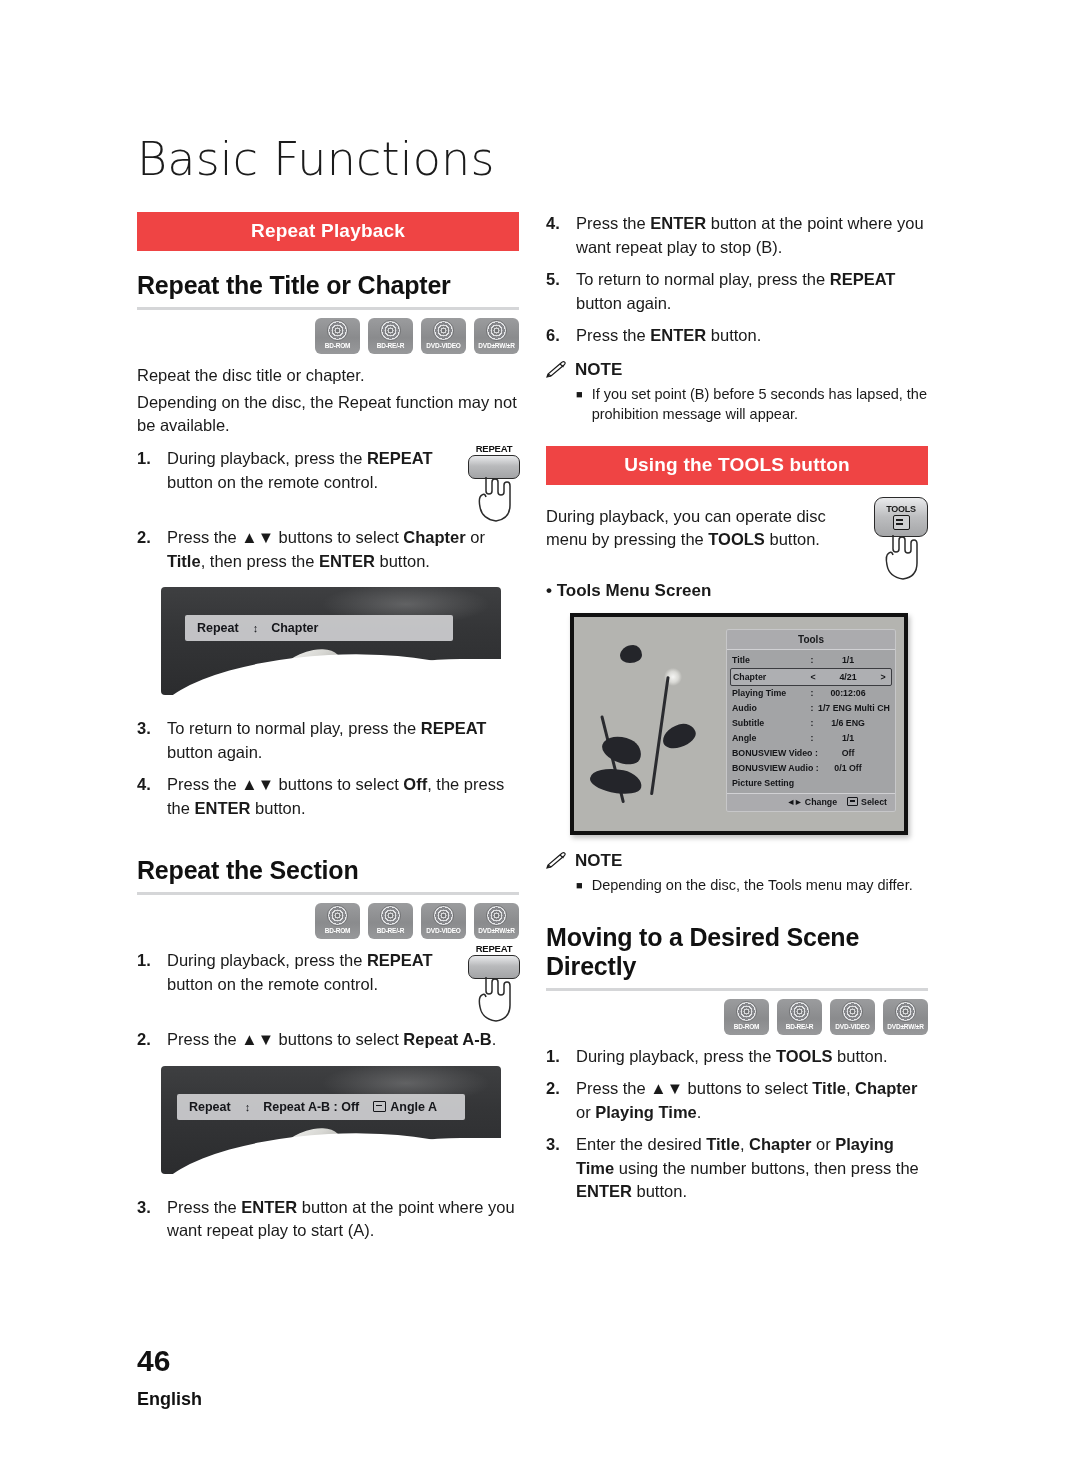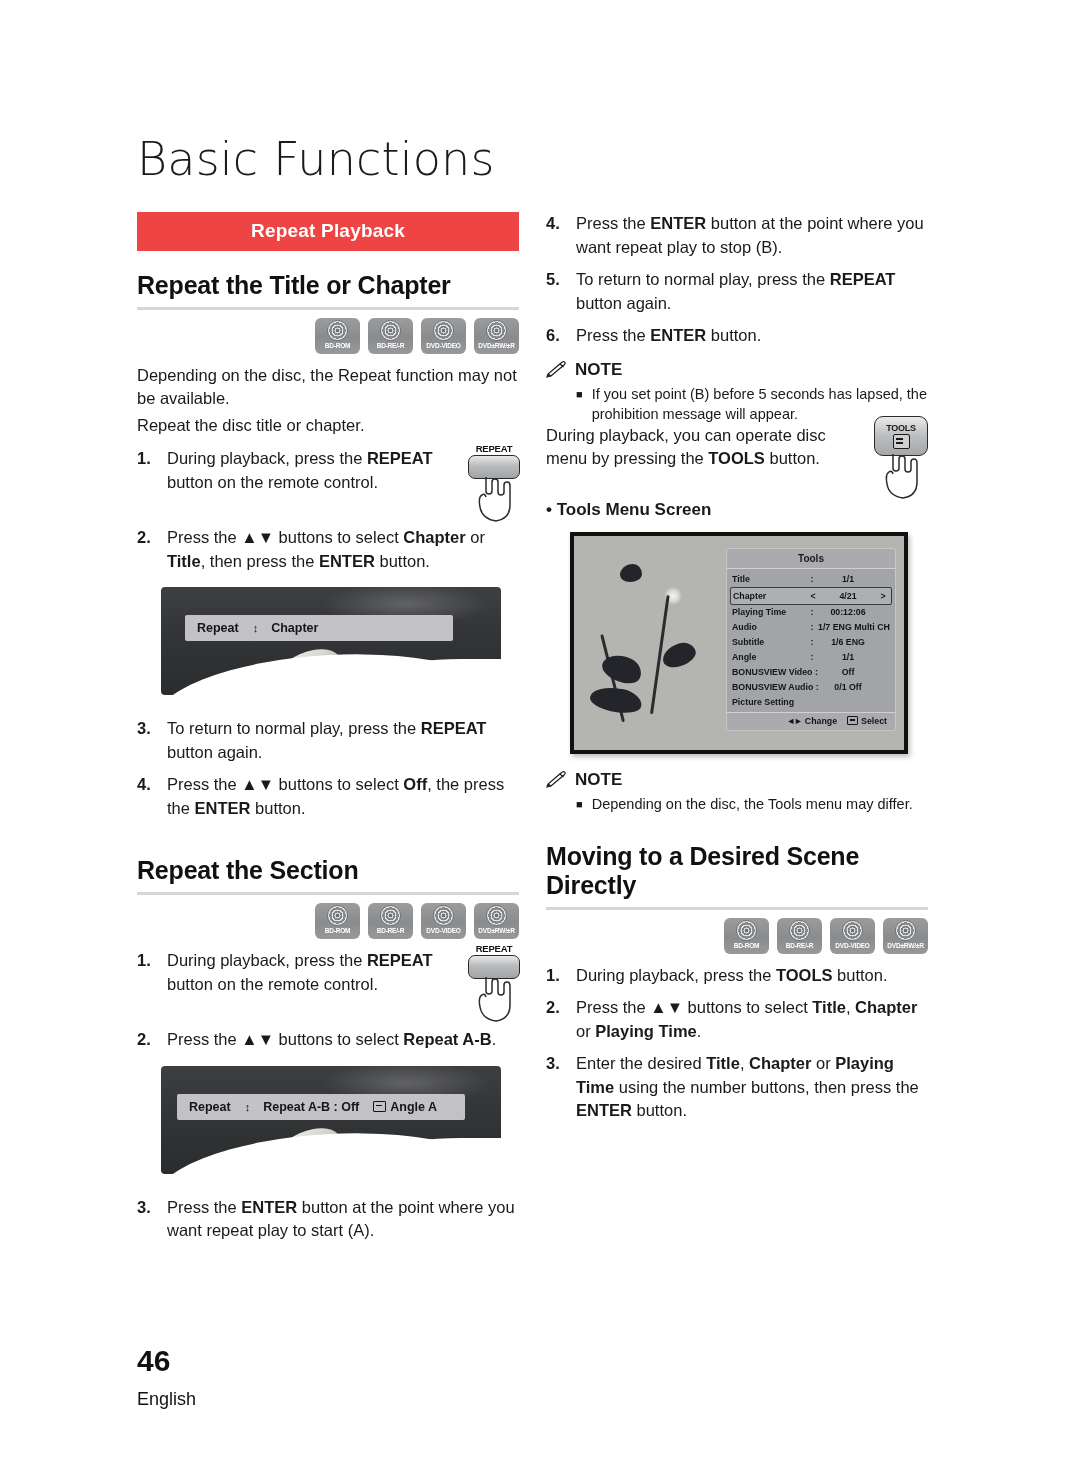--- a/index.html
+++ b/index.html
@@ -228,21 +228,21 @@
   .lr { letter-spacing:-1px; }
   .ent-glyph.sm { width:9px; height:7.5px; }
   .ent-glyph.sm:after { left:1.6px; top:2.4px; width:5px; }
 
   
   .bullet-line { font-size:17px; font-weight:bold; margin:8px 0 0 0; }
 
   
   .footer { position:absolute; left:137px; top:1344px; display:flex; align-items:baseline; gap:11px;flex-direction:column; }
   .footer .pg { font-size:30px; font-weight:bold; color:#111; }
-  .footer .lang { font-size:18px; color:#111; }
+  .footer .lang { font-size:18px; color:#111;font-weight:bold; }
 </style>
 </head>
 <body>
 
 <div class="page">
 
   <div class="page-title">Basic Functions</div>
 
   <div class="col-left">
 
@@ -263,22 +263,22 @@
       <div class="disc">
         <div class="ring"></div>
         <div class="lbl">DVD-VIDEO</div>
       </div>
       <div class="disc">
         <div class="ring"></div>
         <div class="lbl">DVD±RW/±R</div>
       </div>
     </div>
 
+    <div class="para">Repeat the disc title or chapter.</div>
     <div class="para">Depending on the disc, the Repeat function may not be available.</div>
-    <div class="para">Repeat the disc title or chapter.</div>
 
     <div class="step-wrap" style="margin-top:10px;">
       <div class="step">
         <div class="num">1.</div>
         <div class="txt" style="max-width:300px;">During playback, press the <b>REPEAT</b> button on the remote control.</div>
       </div>
 
       <div class="remote-key" style="right:-6px; top:-4px;">
         <div class="rk-label">REPEAT</div>
         <div class="rk-cap"></div>
@@ -405,20 +405,21 @@
           <path d="M3.2 13.6 L1.6 15.6" stroke="#1a1a1a" stroke-width="1"></path>
         </svg>
         <span>NOTE</span>
       </div>
       <div class="note-item">
         <span class="note-bullet">■</span>
         <span>If you set point (B) before 5 seconds has lapsed, the prohibition message will appear.</span>
       </div>
     </div>
 
+    <div class="band" style="margin-top:22px;">Using the TOOLS button</div>
 
     <div class="step-wrap">
       <div class="para" style="max-width:300px;">
         During playback, you can operate disc menu by pressing the <b>TOOLS</b> button.
       </div>
       <div class="remote-key" style="right:-4px; top:-8px;">
         <div class="rk-tools-outer">
           <div class="t-lbl">TOOLS</div>
           <div class="rk-tools-glyph"></div>
         </div>

